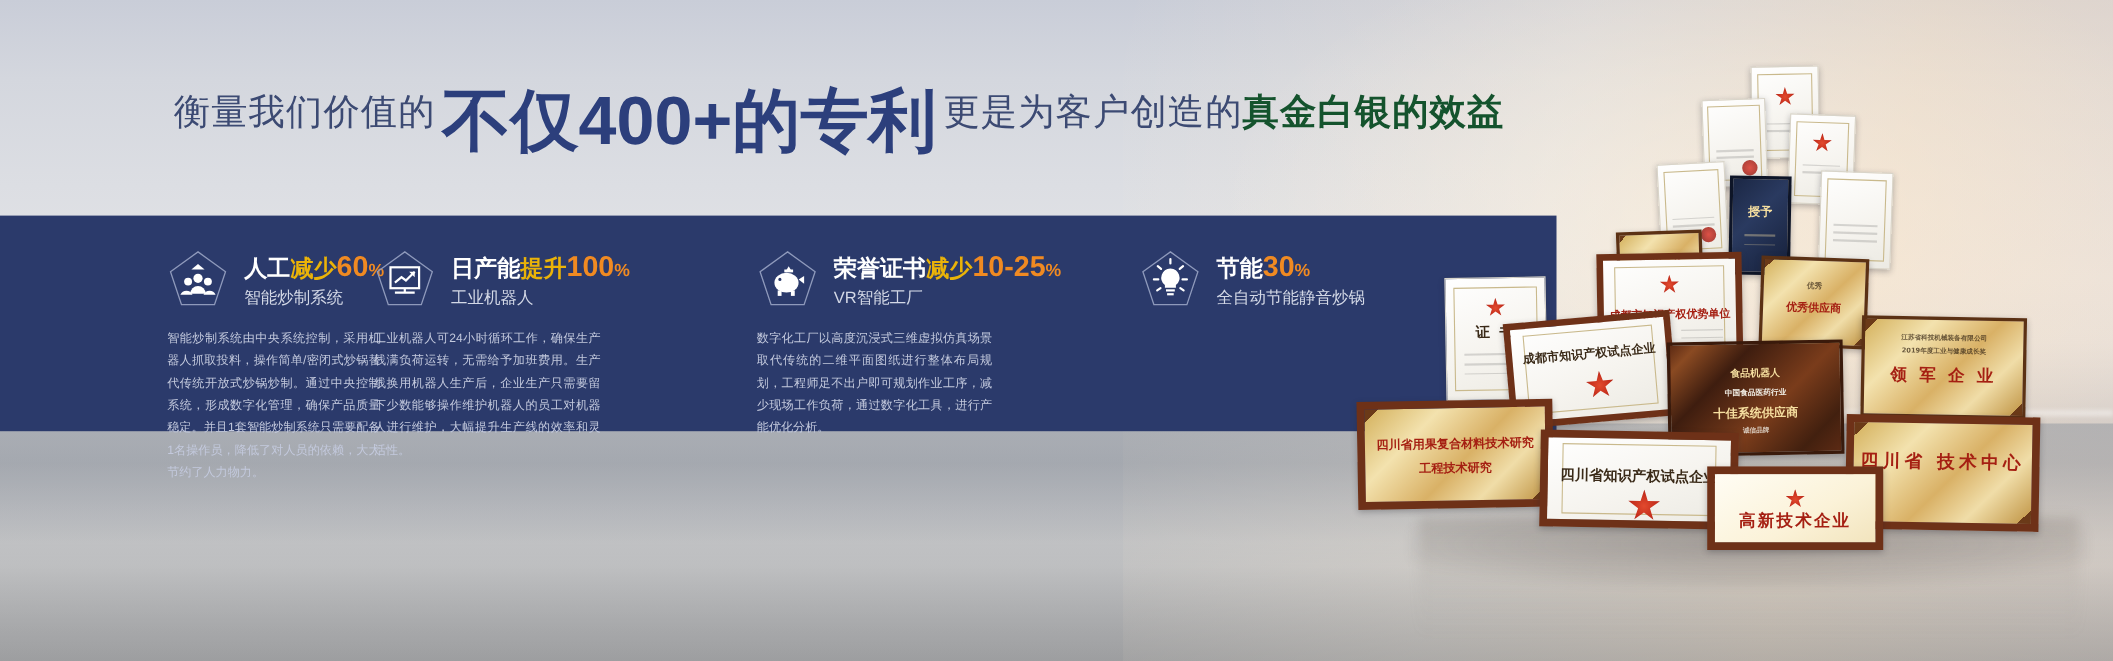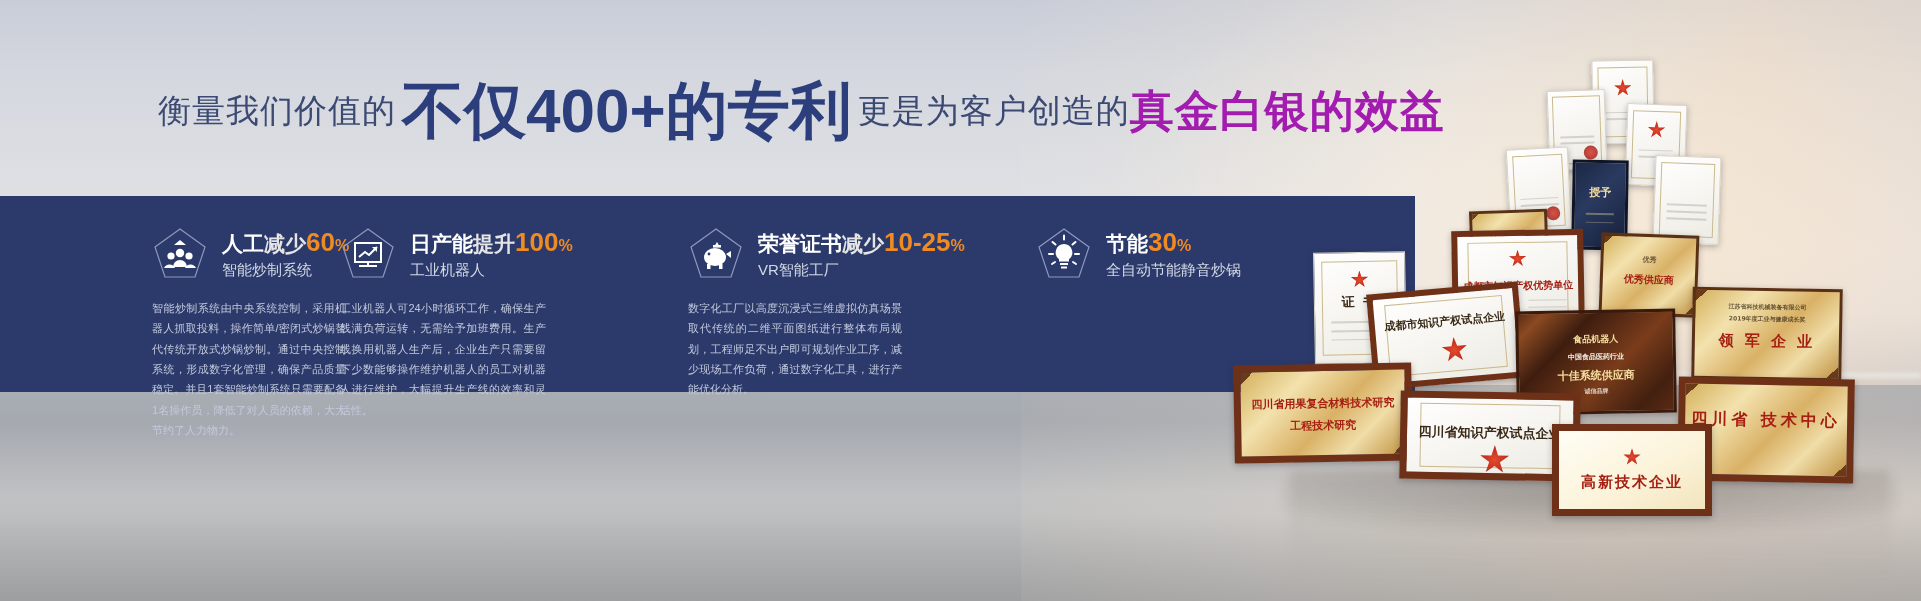--- a/index.html
+++ b/index.html
@@ -42,31 +42,31 @@
     background:linear-gradient(to bottom, rgba(150,155,162,0.55), rgba(175,177,180,0.35) 35%, rgba(195,196,197,0.25) 60%, rgba(150,151,153,0.45) 100%);
   }
   .bg-glow{
     position:absolute;left:58%;top:-10%;width:900px;height:520px;
     background:radial-gradient(ellipse at center, rgba(255,248,235,0.55) 0%, rgba(255,245,230,0.20) 45%, rgba(255,255,255,0) 72%);
   }
 
   
   .headline{
     position:absolute;left:158px;top:80px;
-    display:flex;align-items:center;white-space:nowrap;
+    display:flex;align-items:flex-start;white-space:nowrap;
   }
   .hl-sm{
     font-size:33px;color:#3c4a73;letter-spacing:1px;font-weight:400;
   }
   .hl-big{
     font-size:62px;font-weight:bold;color:#2c3f7c;letter-spacing:0px;
     line-height:1;margin:0 6px;
   }
   .hl-orange{
-    font-size:44px;font-weight:bold;color:#a21caf;letter-spacing:1px;
+    font-size:33px;font-weight:bold;color:#14532d;letter-spacing:1px;
   }
 
   
   .panel{
     position:absolute;left:0;top:196px;width:1415px;height:196px;
     background:#2b3a6b;
   }
   .panel-inner{
     display:flex;height:100%;padding-top:0;box-sizing:border-box;
   }
@@ -81,21 +81,21 @@
   .f-head{display:flex;align-items:center;margin-top:30px;}
   .pent{
     width:56px;height:56px;flex:0 0 56px;position:relative;margin-right:14px;
   }
   .pent svg{display:block;}
   .f-titles{display:flex;flex-direction:column;justify-content:center;}
   .f-stat{
     font-size:21px;font-weight:bold;color:#ffffff;white-space:nowrap;line-height:1.15;
   }
   .f-stat .num{font-size:26px;color:#f08a22;}
-  .f-stat .hi{color:#e5e5e5;}
+  .f-stat .hi{color:#eab308;}
   .f-stat .pct{font-size:16px;color:#f08a22;}
   .f-sub{
     font-size:15px;color:#d3d8e6;margin-top:4px;white-space:nowrap;font-weight:400;
   }
   .f-body{
     margin-top:16px;font-size:11px;line-height:1.85;color:#c3c9dd;
     text-align:justify;font-weight:400;
   }
   .f1 .f-body{width:194px;}
   .f2 .f-body{width:206px;}
@@ -391,20 +391,20 @@
 
     <div class="cert c-paper" style="left:248px;top:340px;width:180px;height:88px;transform:rotate(1deg);border:7px solid #6e3118;">
       <div class="c-text t-dark" style="top:34%;font-size:13px;">四川省知识产权试点企业</div>
       <div class="c-emblem" style="left:44%;top:62%;width:30px;height:30px;"></div>
     </div>
 
     <div class="cert c-gold" style="left:526px;top:326px;width:176px;height:104px;transform:rotate(1deg);border:7px solid #6e3118;">
       <div class="c-text t-red" style="top:28%;font-size:16px;letter-spacing:4px;">四川省 技术中心</div>
     </div>
 
-    <div class="cert c-cream" style="left:400px;top:372px;width:160px;height:92px;transform:rotate(0deg);border:7px solid #6e3118;">
+    <div class="cert c-cream" style="left:400px;top:372px;width:160px;height:76px;transform:rotate(0deg);border:7px solid #6e3118;">
       <div class="c-emblem" style="left:50%;top:22%;margin-left:-9px;"></div>
       <div class="c-text t-red" style="top:54%;font-size:15px;letter-spacing:2px;">高新技术企业</div>
     </div>
 
   </div>
 
 </div>
 
 </body></html>

